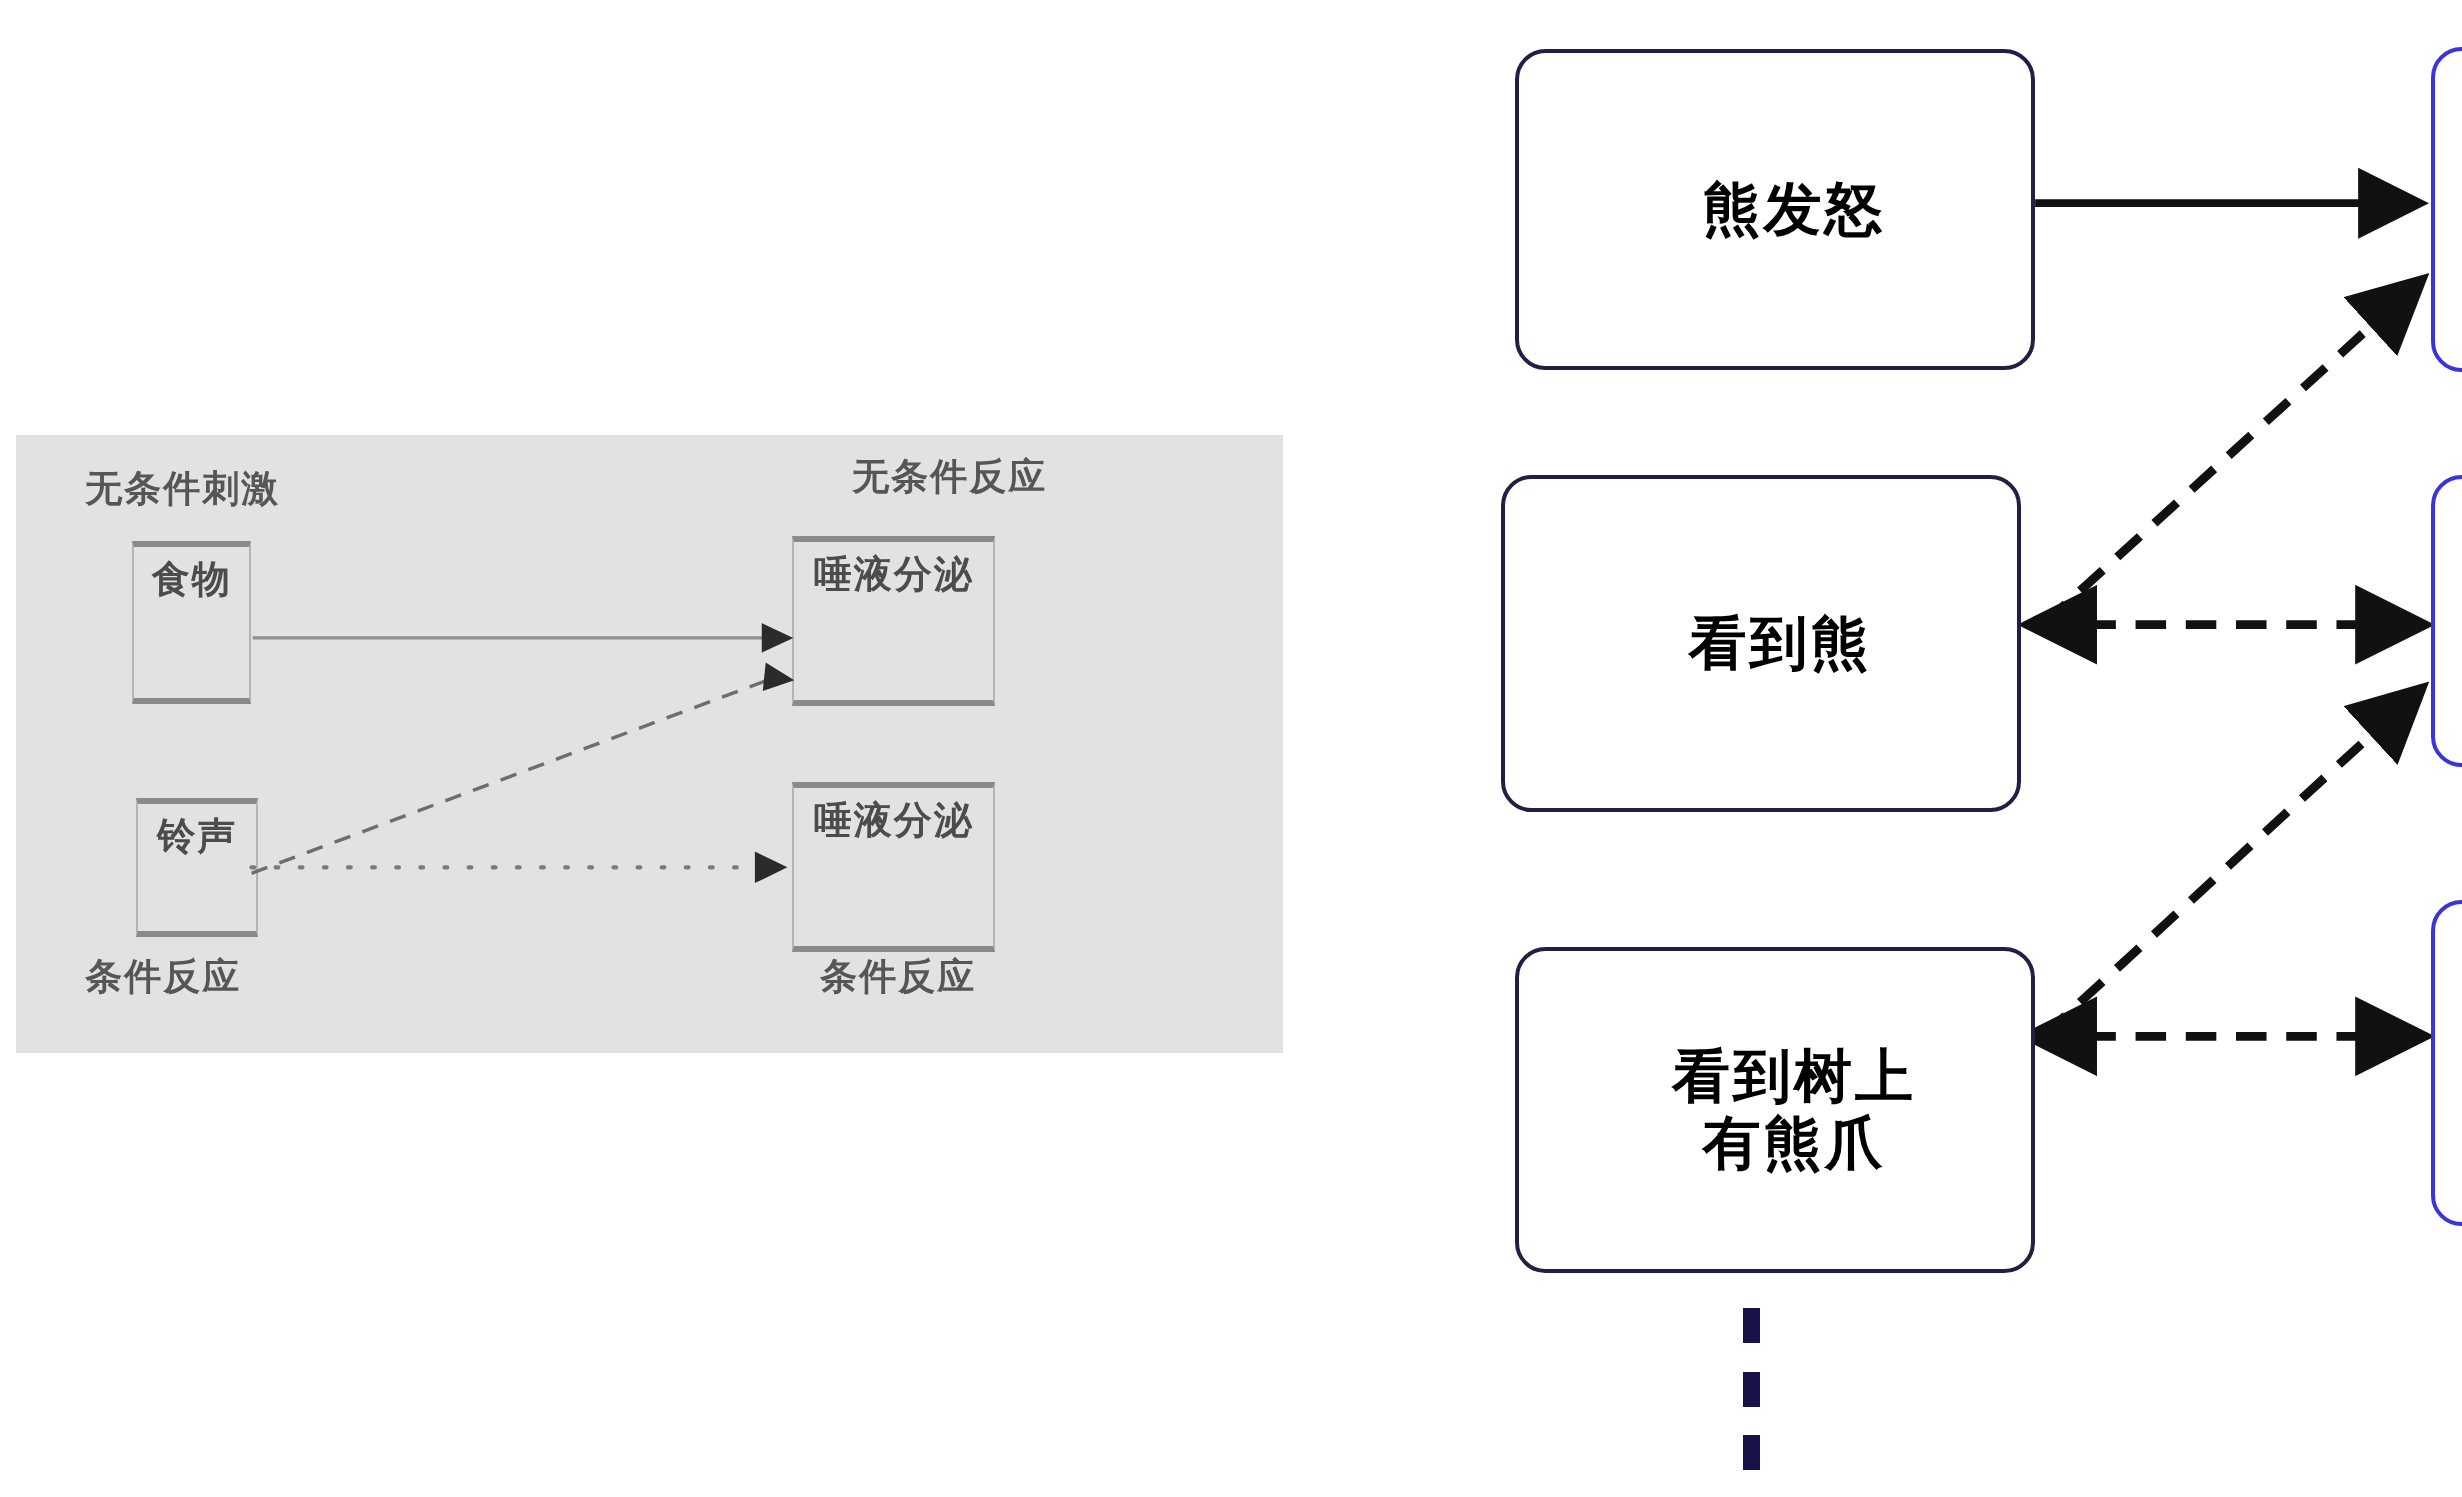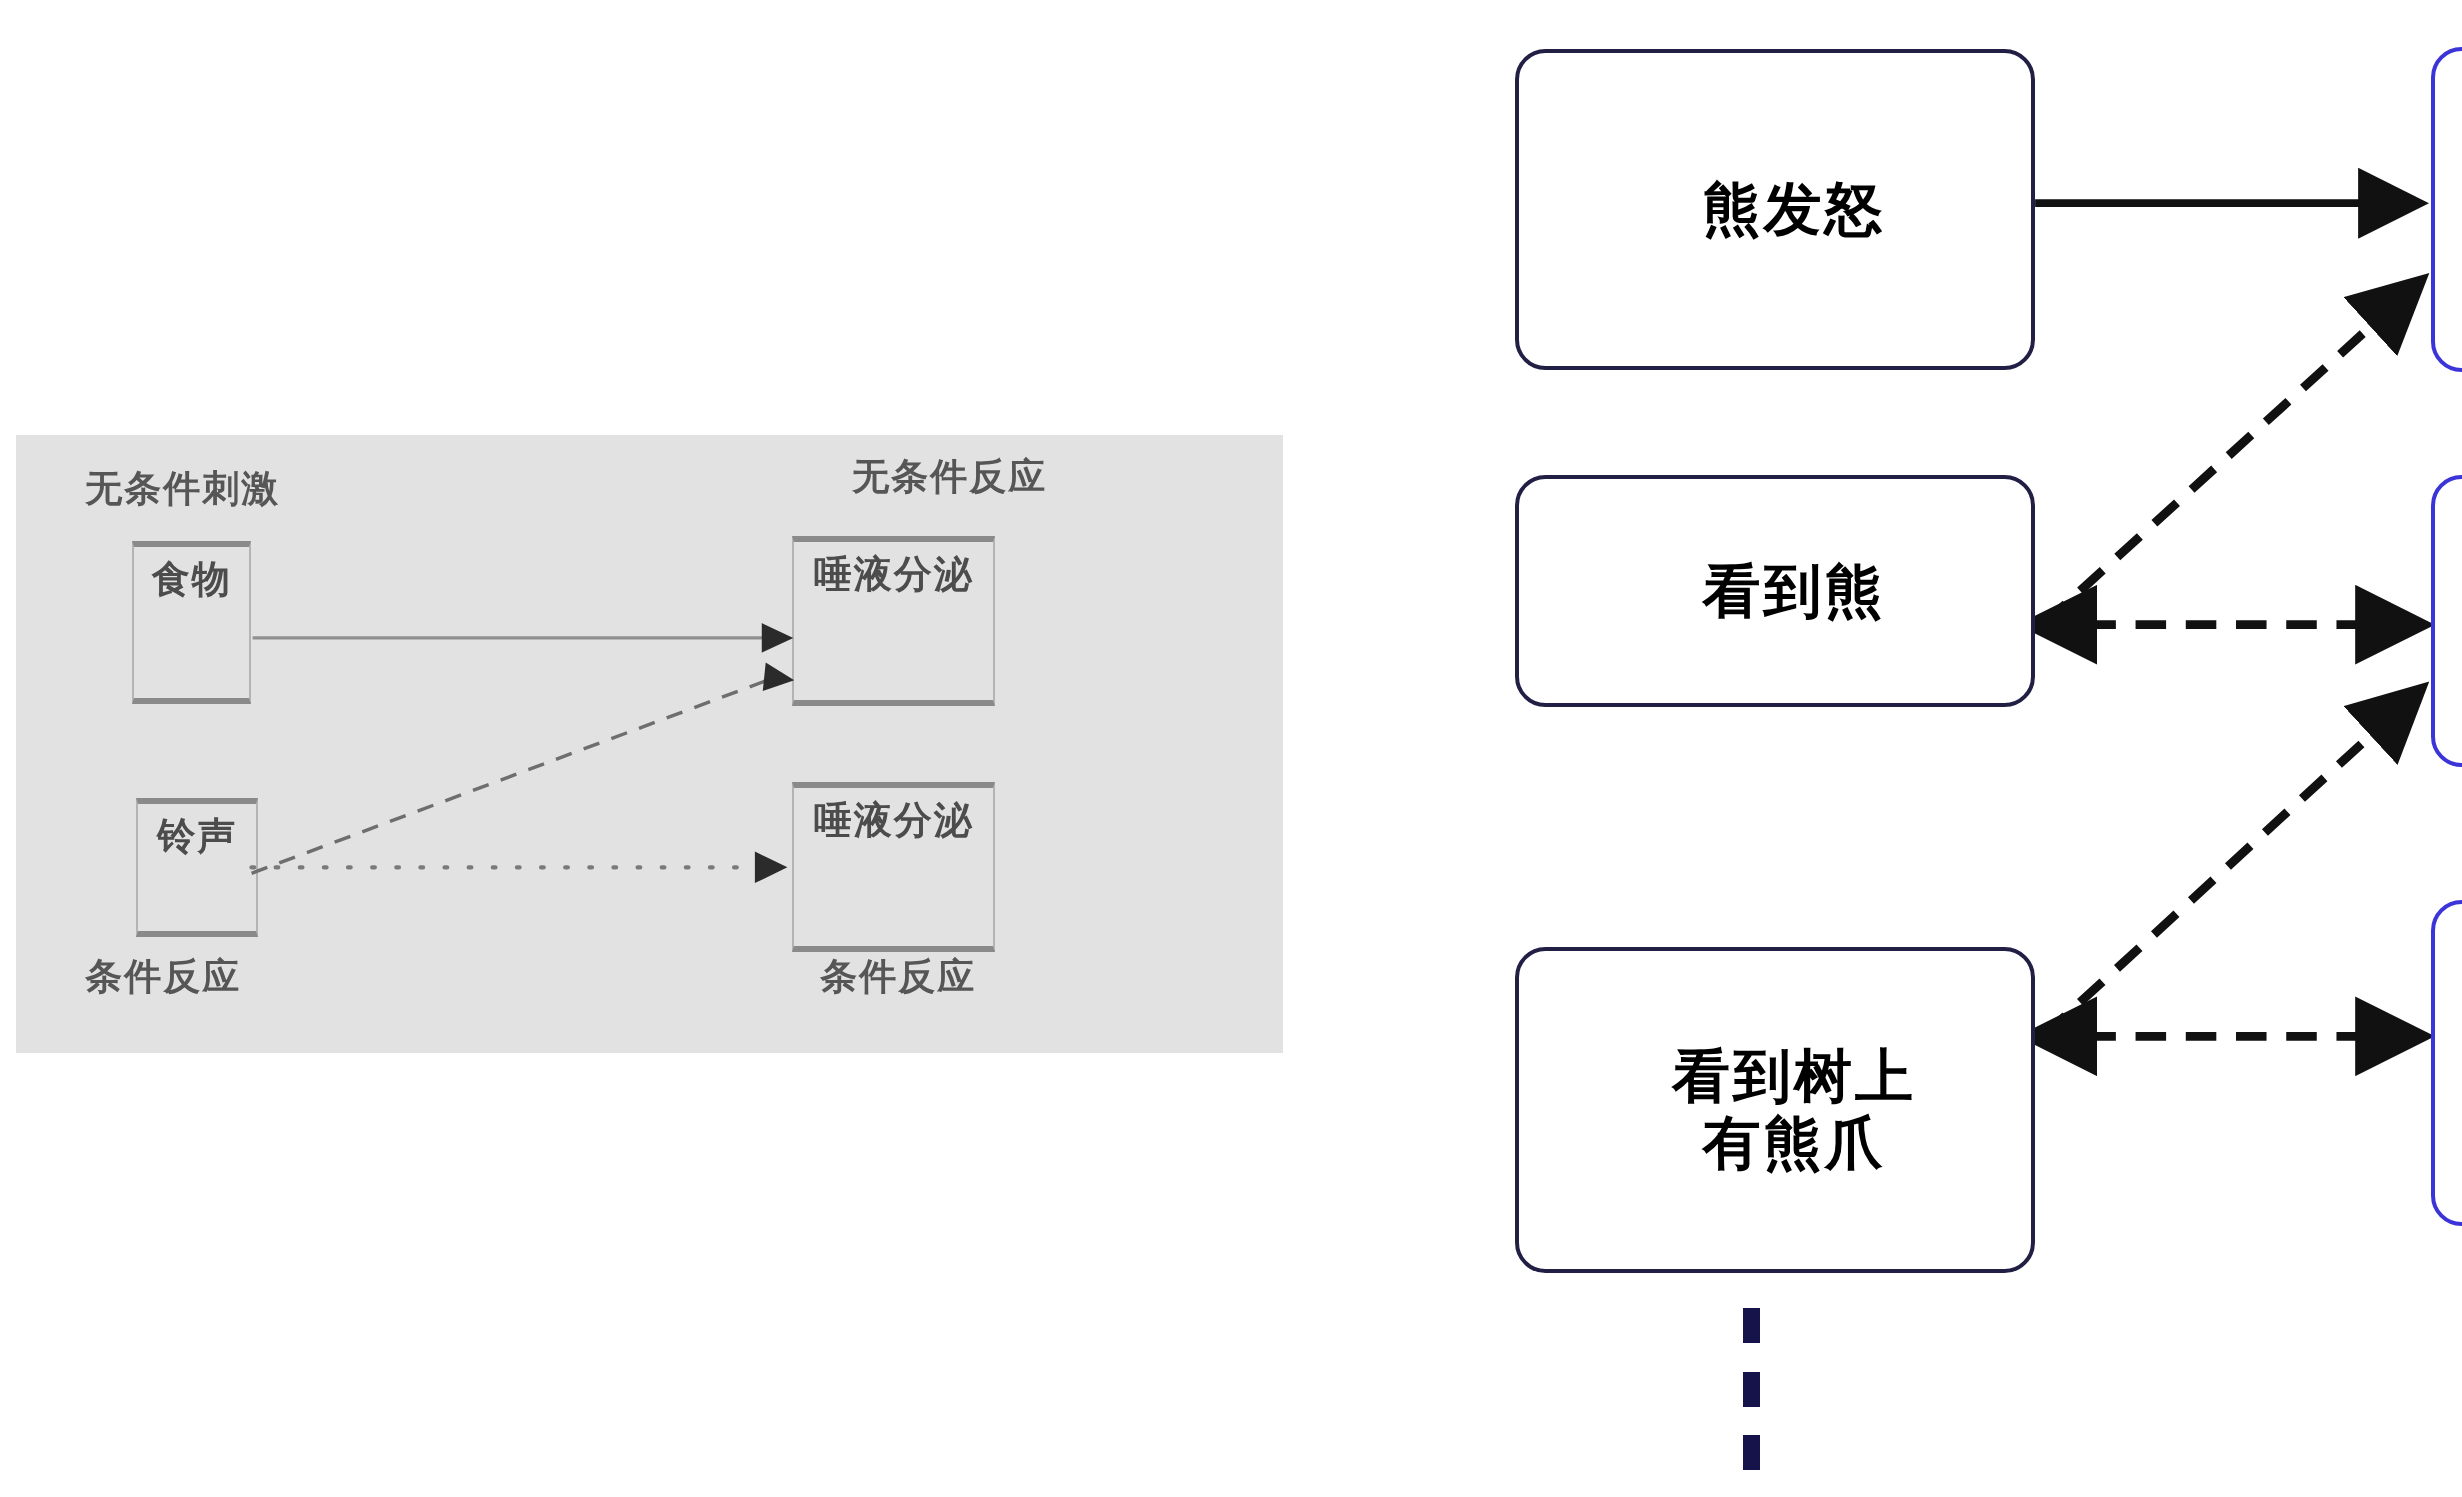--- a/index.html
+++ b/index.html
@@ -31,21 +31,21 @@
   
   #rl-diagram{position:absolute;left:1330px;top:0;width:1976px;height:1498px;}
   .rl-box{position:absolute;box-sizing:border-box;background:#ffffff;
         border-radius:30.5px;display:flex;align-items:center;justify-content:center;
         text-align:center;line-height:1.15;}
   .rl-box.dark{border:4.4px solid #221f45;padding-left:38px;}
   .rl-box.blue{border:4.4px solid #3b34d8;}
   .rl-cn{color:#000;font-weight:700;font-size:58px;letter-spacing:3px;}
 
   #rl-box-bear-angry{left:185px;top:49px;width:520px;height:321px;}
-  #rl-box-see-bear  {left:185px;top:475px;width:520px;height:232px;}
+  #rl-box-see-bear  {left:171px;top:475px;width:520px;height:337px;}
   #rl-box-claw      {left:185px;top:900px;width:520px;height:326px;margin-top:47px;}
   #rl-box-reward    {left:1101px;top:47px;width:522px;height:325px;}
   #rl-box-vsprime   {left:1101px;top:475px;width:520px;height:292px;}
   #rl-box-vs        {left:1101px;top:900px;width:520px;height:326px;}
 
   #rl-svg{position:absolute;left:0;top:0;width:1976px;height:1498px;overflow:visible;}
 
   .dotcol{position:absolute;display:flex;flex-direction:column;gap:28.6px;}
   .dotcol i{display:block;width:16.7px;height:35px;}
   #rl-dots-left{left:413px;top:1308px;}

